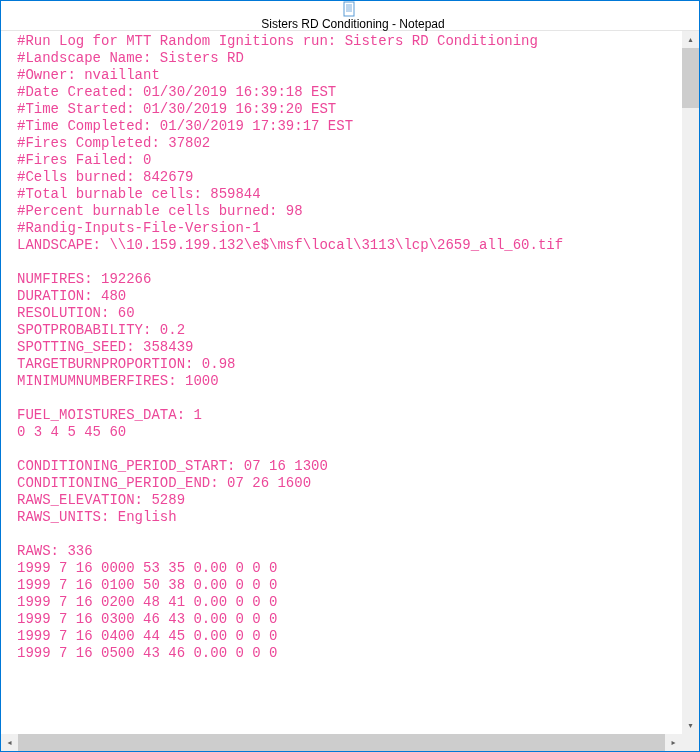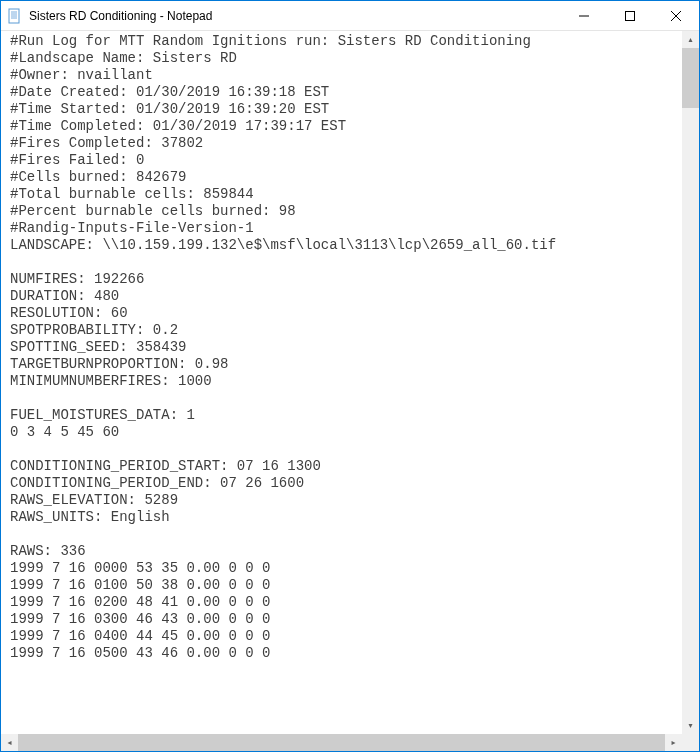--- a/index.html
+++ b/index.html
@@ -22,20 +22,21 @@
       flex-direction: column;
       background: #fff;
     }
     .titlebar {
       height: 30px;
       background: #fff;
       display: flex;
       align-items: center;
       padding-left: 6px;
       border-bottom: 1px solid #e5e5e5;
+      flex-direction: column;
     }
     .titlebar-icon {
       width: 16px;
       height: 16px;
       margin-right: 6px;
       display: inline-flex;
       align-items: center;
       justify-content: center;
     }
     .titlebar-title {
@@ -79,27 +80,27 @@
       position: relative;
       overflow: hidden;
       background: #fff;
     }
     .text-content {
       position: absolute;
       top: 0;
       left: 0;
       right: 17px;
       bottom: 17px;
-      padding: 2px 9px;
+      padding: 2px 16px;
       font-family: Consolas, "Courier New", monospace;
       font-size: 14px;
       line-height: 17px;
       white-space: pre;
       overflow: hidden;
-      color: #404040;
+      color: #ec4899;
     }
     .scrollbar-v {
       position: absolute;
       top: 0;
       right: 0;
       width: 17px;
       bottom: 17px;
       background: #f0f0f0;
     }
     .sb-arrow {

